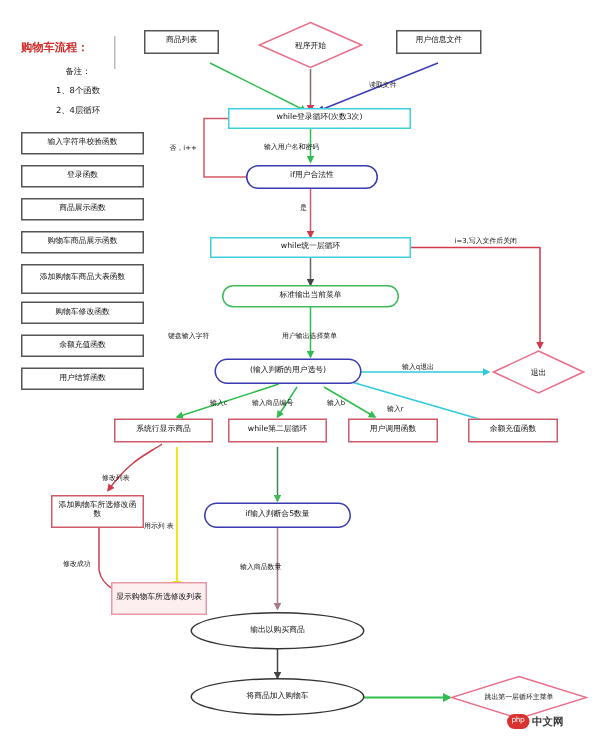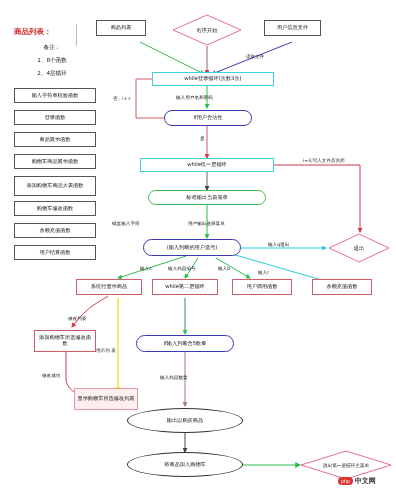--- a/index.html
+++ b/index.html
@@ -22,21 +22,21 @@
   .diamond{width:100%;height:100%;}
   .dlabel{position:absolute;left:0;top:0;width:100%;height:100%;display:flex;
           align-items:center;justify-content:center;font-size:5.2px;color:#111;
           text-align:center;}
 
   .title{position:absolute;font-size:7.5px;font-weight:bold;color:#d12b2b;}
   .legend-line{position:absolute;font-size:5.6px;color:#111;text-align:center;}
   .vdiv{position:absolute;background:#bbb;width:1px;}
 
   .elabel{position:absolute;font-size:4.6px;color:#111;white-space:nowrap;}
-  .watermark{position:absolute;display:flex;align-items:center;gap:2px;}
+  .watermark{position:absolute;display:flex;gap:2px;}
   .wm-badge{background:#d8332e;color:#fff;font-size:5px;border-radius:7px;
             padding:1px 3px;letter-spacing:-.3px;}
   .wm-text{font-size:7px;font-weight:bold;color:#333;}
 </style>
 </head>
 <body>
 
 <div id="canvas">
 
   <svg class="edges" viewBox="0 0 396 493">
@@ -100,21 +100,21 @@
 
     <path d="M185,298 L185,334" stroke="#3a8a5a" stroke-width="1" fill="none" marker-end="url(#agr)"></path>
 
     <path d="M185,352 L185,406" stroke="#a87a8c" stroke-width="1" fill="none" marker-end="url(#am)"></path>
 
     <path d="M185,432 L185,452" stroke="#444" stroke-width="1" fill="none" marker-end="url(#ad)"></path>
 
     <path d="M240,465 L300,465" stroke="#2ebd4e" stroke-width="1.2" fill="none" marker-end="url(#ag)"></path>
   </svg>
 
-  <div class="title" style="left:14px;top:27px;">商品列表：</div>
+  <div class="title" style="left:14px;top:27px;">购物车流程：</div>
   <div class="vdiv" style="left:76px;top:24px;height:22px;"></div>
 
   <div class="legend-line" style="left:22px;top:44px;width:60px;">备注：</div>
   <div class="legend-line" style="left:22px;top:57px;width:60px;">1、8个函数</div>
   <div class="legend-line" style="left:22px;top:70px;width:60px;">2、4层循环</div>
 
   <div class="node rect" style="left:14px;top:88px;width:82px;height:15px;">
     <span>输入字符串校验函数</span>
     </div>
   <div class="node rect" style="left:14px;top:110px;width:82px;height:15px;">

